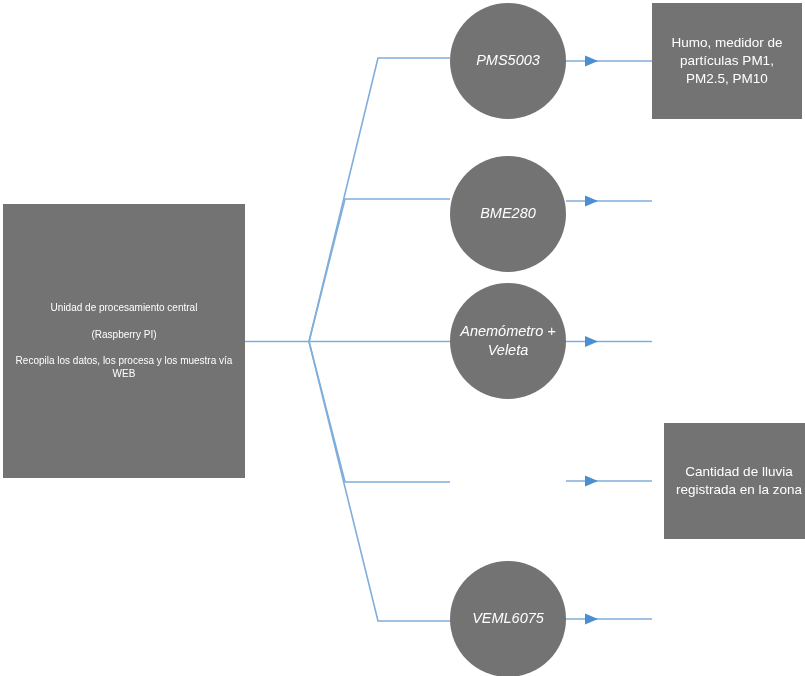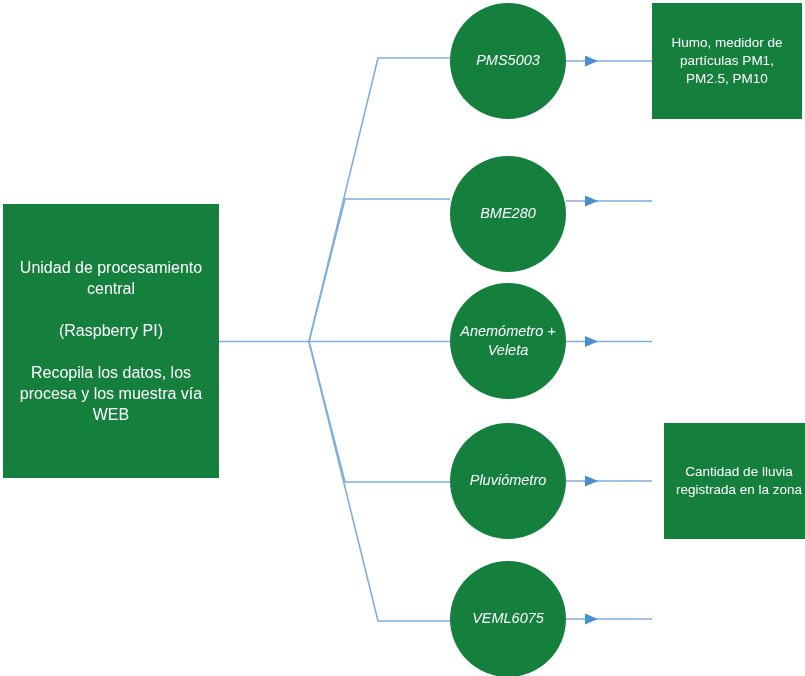--- a/index.html
+++ b/index.html
@@ -25,21 +25,21 @@
     position: absolute;
     left: 0;
     top: 0;
     width: 805px;
     height: 676px;
     pointer-events: none;
   }
   .node {
     position: absolute;
     box-sizing: border-box;
-    background: #15803d;
+    background: #737373;
     color: #ffffff;
     display: flex;
     align-items: center;
     justify-content: center;
     text-align: center;
     line-height: 1.32;
   }
   .node-rect {
     border-radius: 0;
   }
@@ -51,23 +51,23 @@
     display: block;
     width: 100%;
     padding: 0 6px;
     box-sizing: border-box;
     white-space: pre-line;
   }
   
   #central-unit {
     left: 3px;
     top: 204px;
-    width: 216px;
+    width: 242px;
     height: 274px;
-    font-size: 16px;
+    font-size: 10px;
   }
   
   .sensor-circle {
     left: 450px;
     width: 116px;
     height: 116px;
     font-size: 14.5px;
   }
   #sensor-0 { top: 3px; }
   #sensor-1 { top: 156px; }
@@ -137,23 +137,20 @@
 
   <div class="node node-circle sensor-circle" id="sensor-0">
     <span class="node-text">PMS5003</span>
   </div>
   <div class="node node-circle sensor-circle" id="sensor-1">
     <span class="node-text">BME280</span>
   </div>
   <div class="node node-circle sensor-circle" id="sensor-2">
     <span class="node-text">Anemómetro + Veleta</span>
   </div>
-  <div class="node node-circle sensor-circle" id="sensor-3">
-    <span class="node-text">Pluviómetro</span>
-  </div>
   <div class="node node-circle sensor-circle" id="sensor-4">
     <span class="node-text">VEML6075</span>
   </div>
 
   <div class="node node-rect output-box" id="output-0">
     <span class="node-text">Humo, medidor de partículas PM1, PM2.5, PM10</span>
   </div>
   <div class="node node-rect output-box" id="output-3">
     <span class="node-text">Cantidad de lluvia registrada en la zona</span>
   </div>

